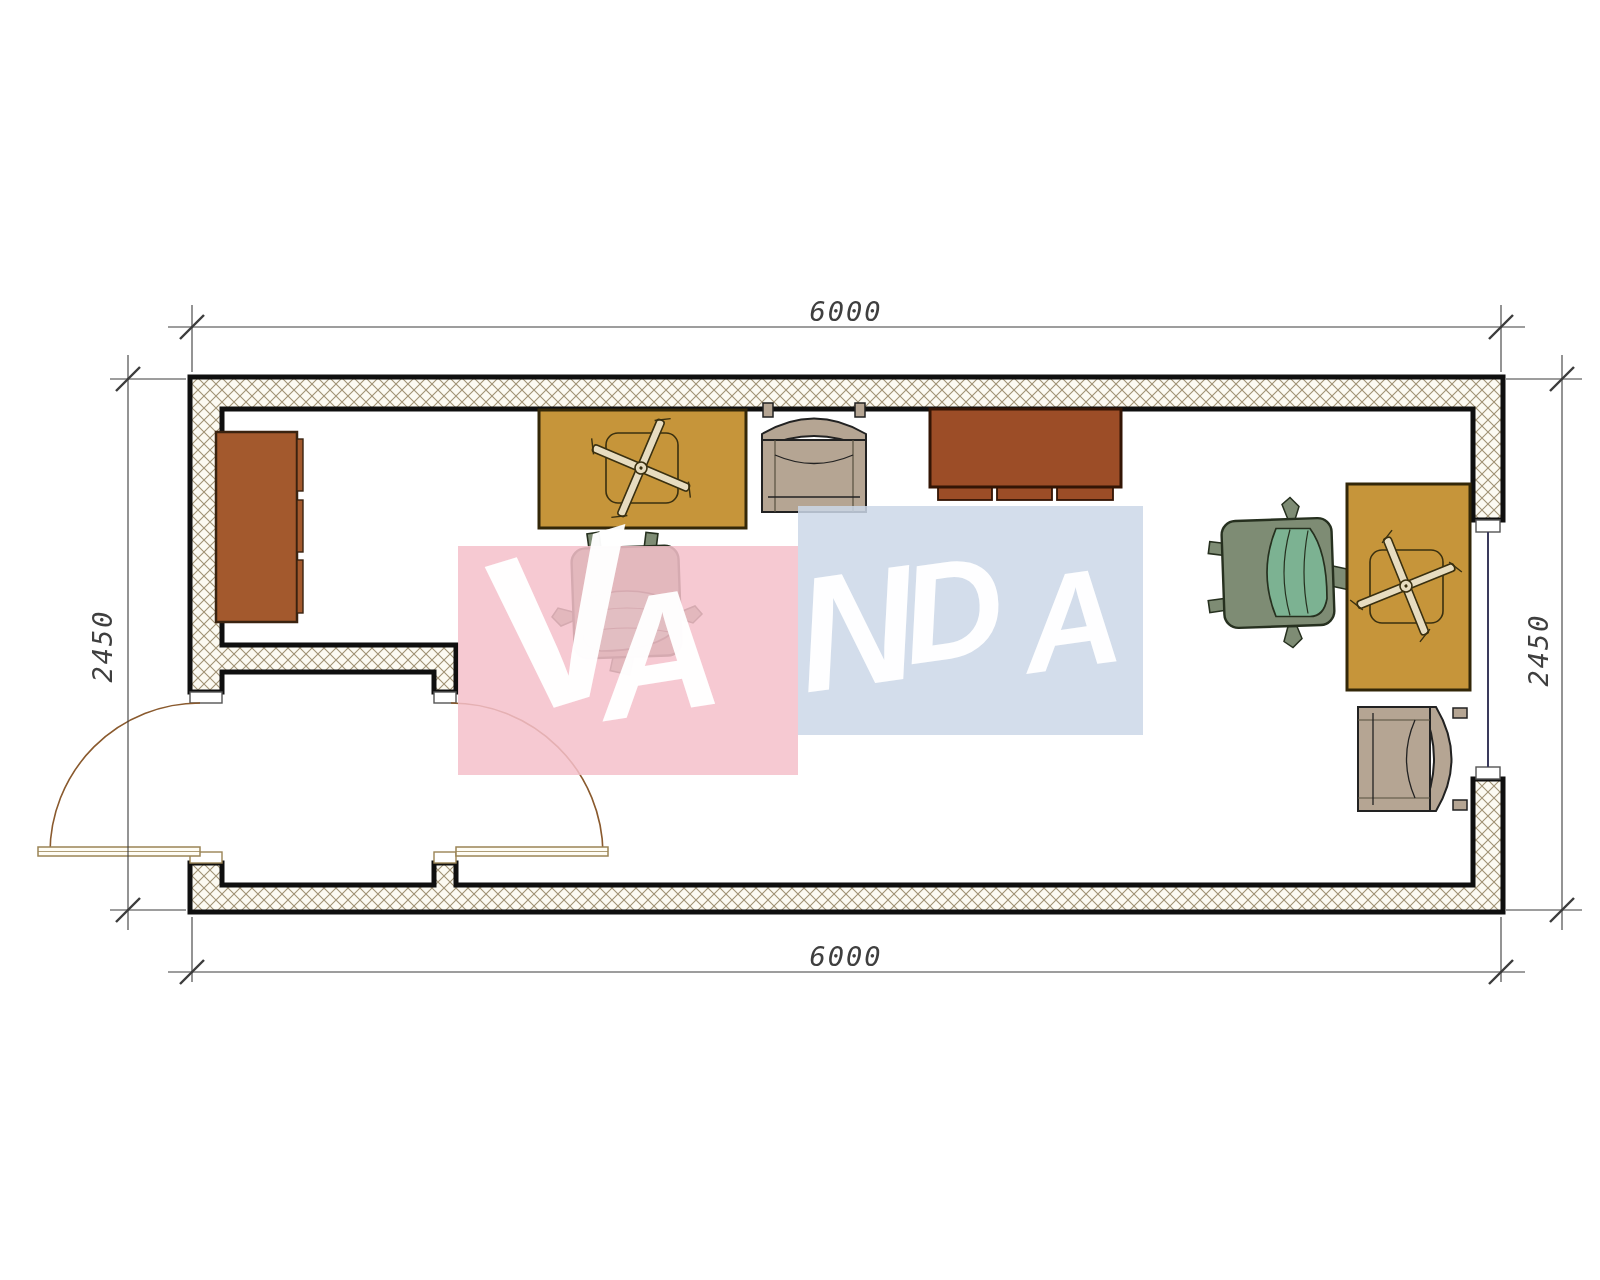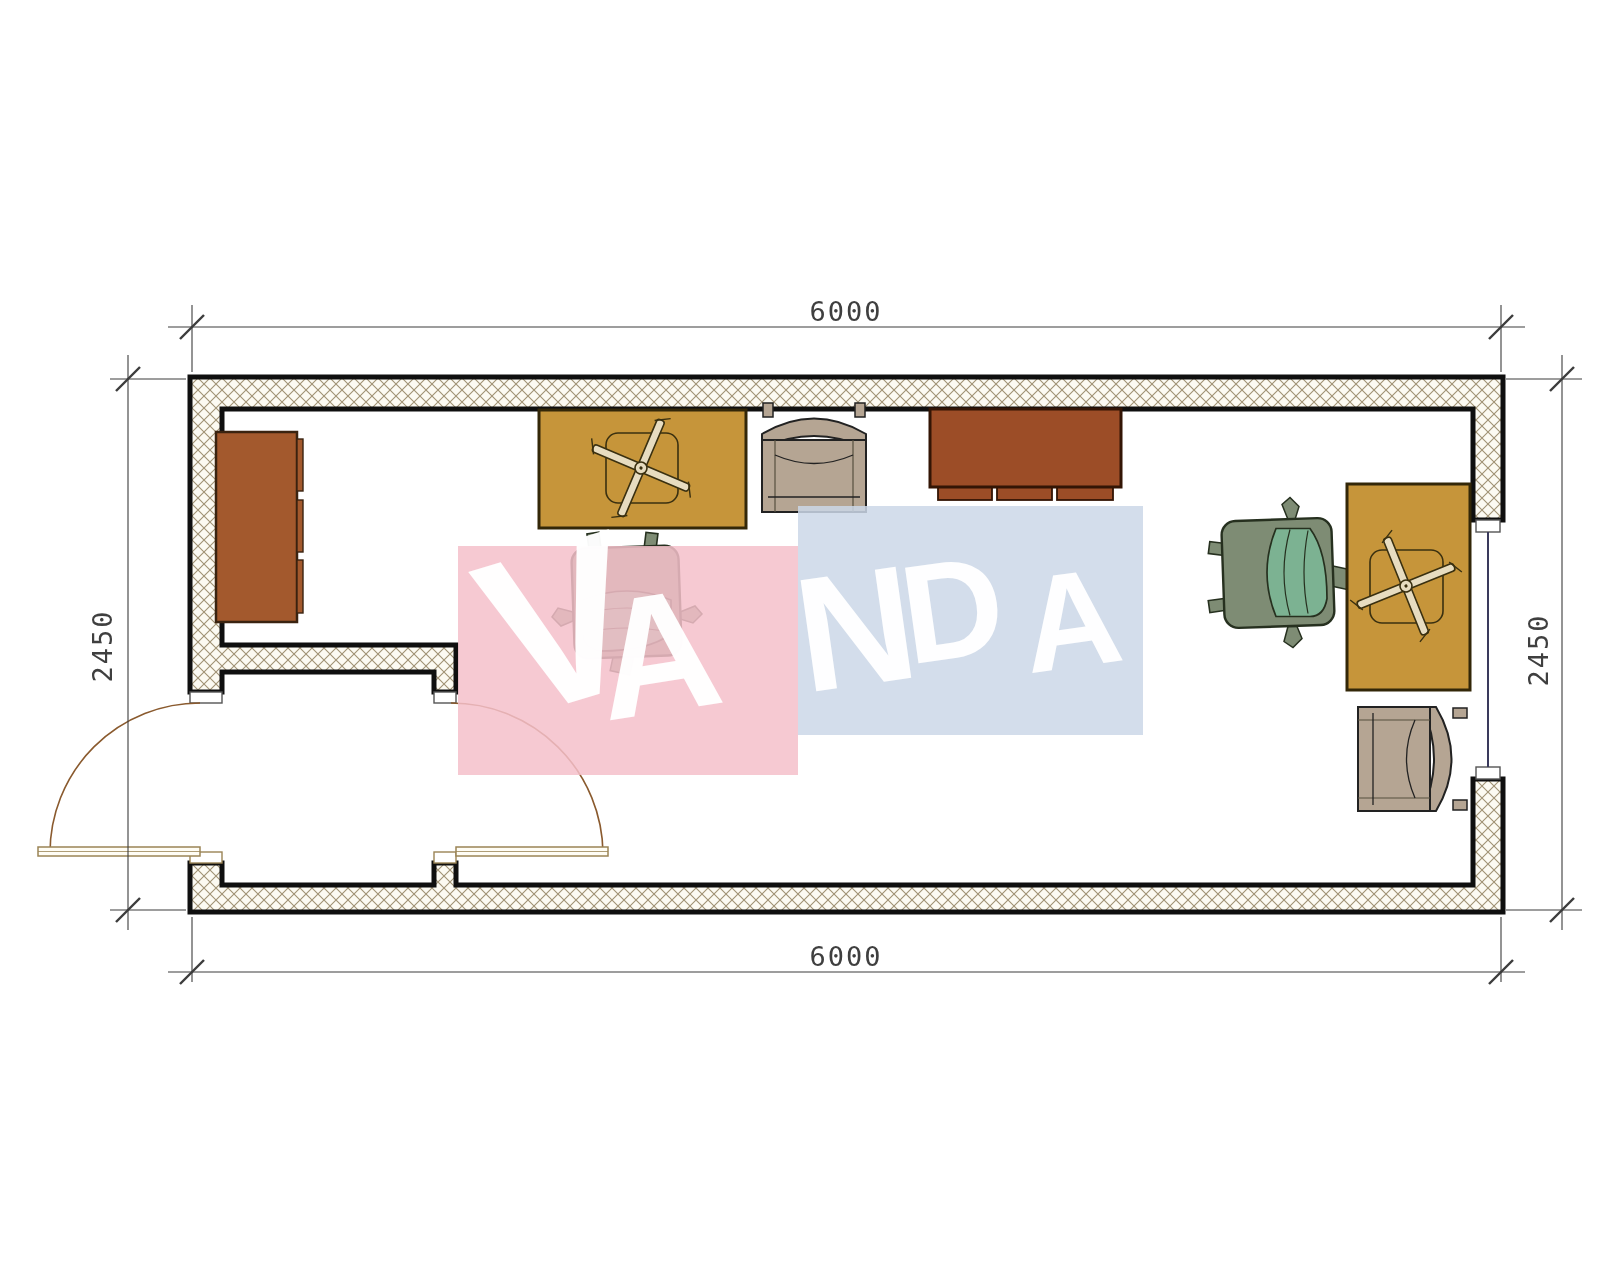--- a/index.html
+++ b/index.html
@@ -1,17 +1,17 @@
 <!DOCTYPE html>
 <html><head>
 <meta charset="utf-8">
 <style>
   html,body{margin:0;padding:0;background:#ffffff;}
   .canvas{position:relative;width:1600px;height:1280px;background:#ffffff;overflow:hidden;
-          font-family:"Liberation Sans",sans-serif;}
+          font-family:"Liberation Sans",sans-serif;font-style:italic;}
   .plan-svg{position:absolute;left:0;top:0;z-index:1;}
   .dim-text{font-family:"DejaVu Sans Mono",monospace;font-size:27px;fill:#3F3F3F;letter-spacing:2px;font-weight:400;}
   .watermark{position:absolute;left:0;top:0;width:1600px;height:1280px;z-index:5;}
   .wm-block{position:absolute;opacity:0.85;}
   .wm-pink{left:458px;top:546px;width:340px;height:229px;background:#F5C0CA;}
   .wm-blue{left:798px;top:506px;width:345px;height:229px;background:#CBD7E7;}
   .wm-letter{position:absolute;font-family:"Liberation Sans",sans-serif;font-weight:bold;
              color:rgba(255,255,255,0.97);line-height:1;transform-origin:50% 50%;}
   #wmL0{left:486px;top:512px;font-size:225px;transform:rotate(-17deg);}
   #wmL1{left:596px;top:568px;font-size:170px;transform:rotate(-9deg);}

